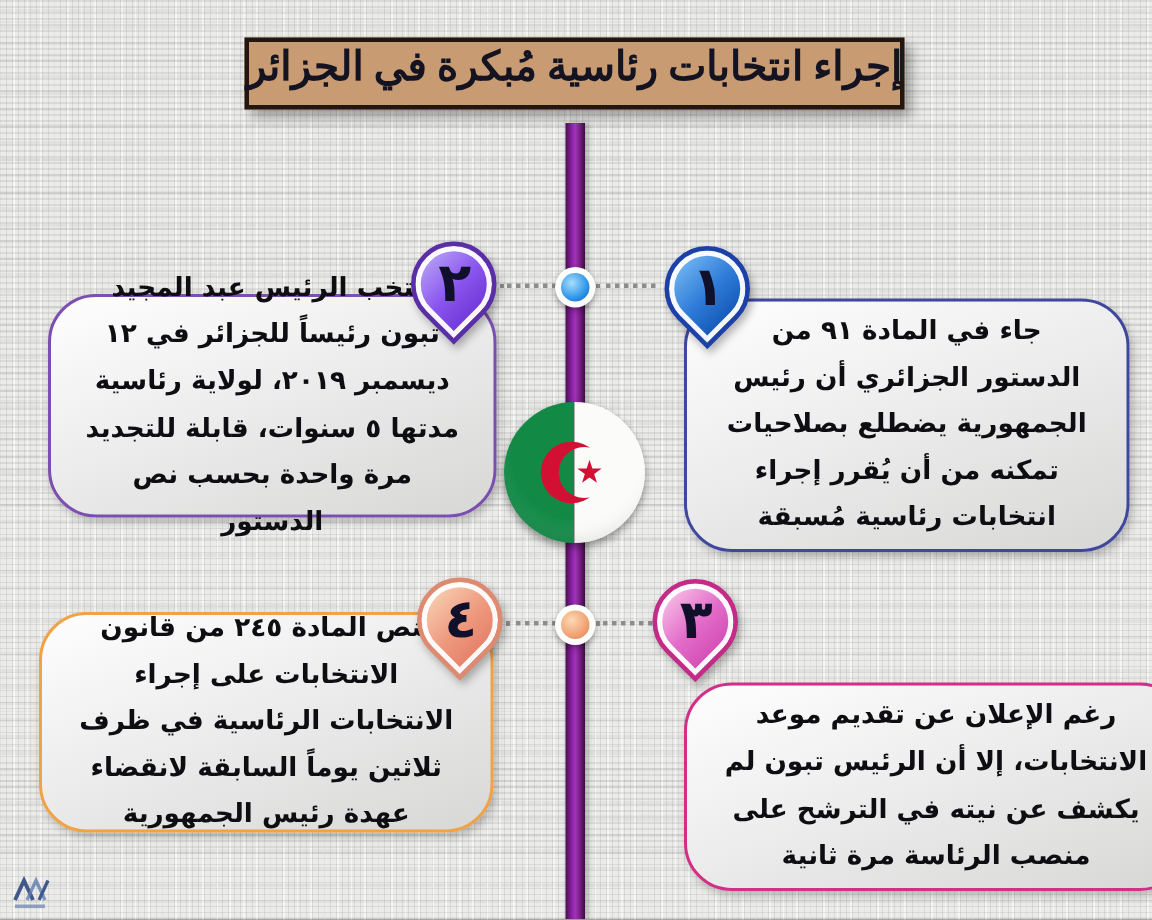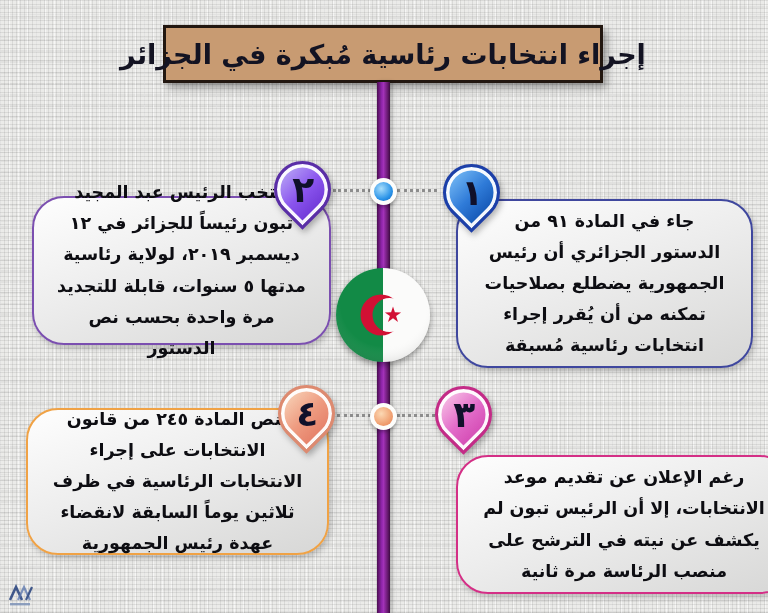--- a/index.html
+++ b/index.html
@@ -9,24 +9,25 @@
     background-color:#ebebe9;
     background-image:
       repeating-linear-gradient(90deg, rgba(110,110,110,.14) 0 1px, transparent 1px 4px),
       repeating-linear-gradient(0deg, rgba(110,110,110,.14) 0 1px, transparent 1px 4px),
       repeating-linear-gradient(90deg, rgba(255,255,255,.55) 0 1px, transparent 1px 9px),
       repeating-linear-gradient(0deg, rgba(90,90,90,.07) 0 2px, transparent 2px 11px),
       repeating-linear-gradient(0deg, rgba(60,60,60,.05) 0 1px, transparent 1px 23px);
   }
   
   .title-bar{
-    position:absolute;left:163px;top:25px;width:440px;height:58px;
+    position:absolute;left:163px;top:25px;width:440px;height:48px;
     background:#c89b72;border:3px solid #221710;box-sizing:border-box;
-    display:flex;align-items:center;justify-content:center;
+    display:flex;justify-content:center;
     box-shadow:4px 5px 8px rgba(0,0,0,.35);
+    font-family:Liberation Serif, serif;
   }
   .title-bar h1{
     margin:0;font-size:27px;font-weight:bold;color:#131322;white-space:nowrap;
   }
   
   .timeline{
     position:absolute;left:377px;top:82px;width:13px;height:531px;
     background:linear-gradient(90deg,#4b0d50 0%,#8e24aa 35%,#a232b8 50%,#6a1b74 80%,#3d0a42 100%);
     box-shadow:2px 0 4px rgba(0,0,0,.25);
   }

